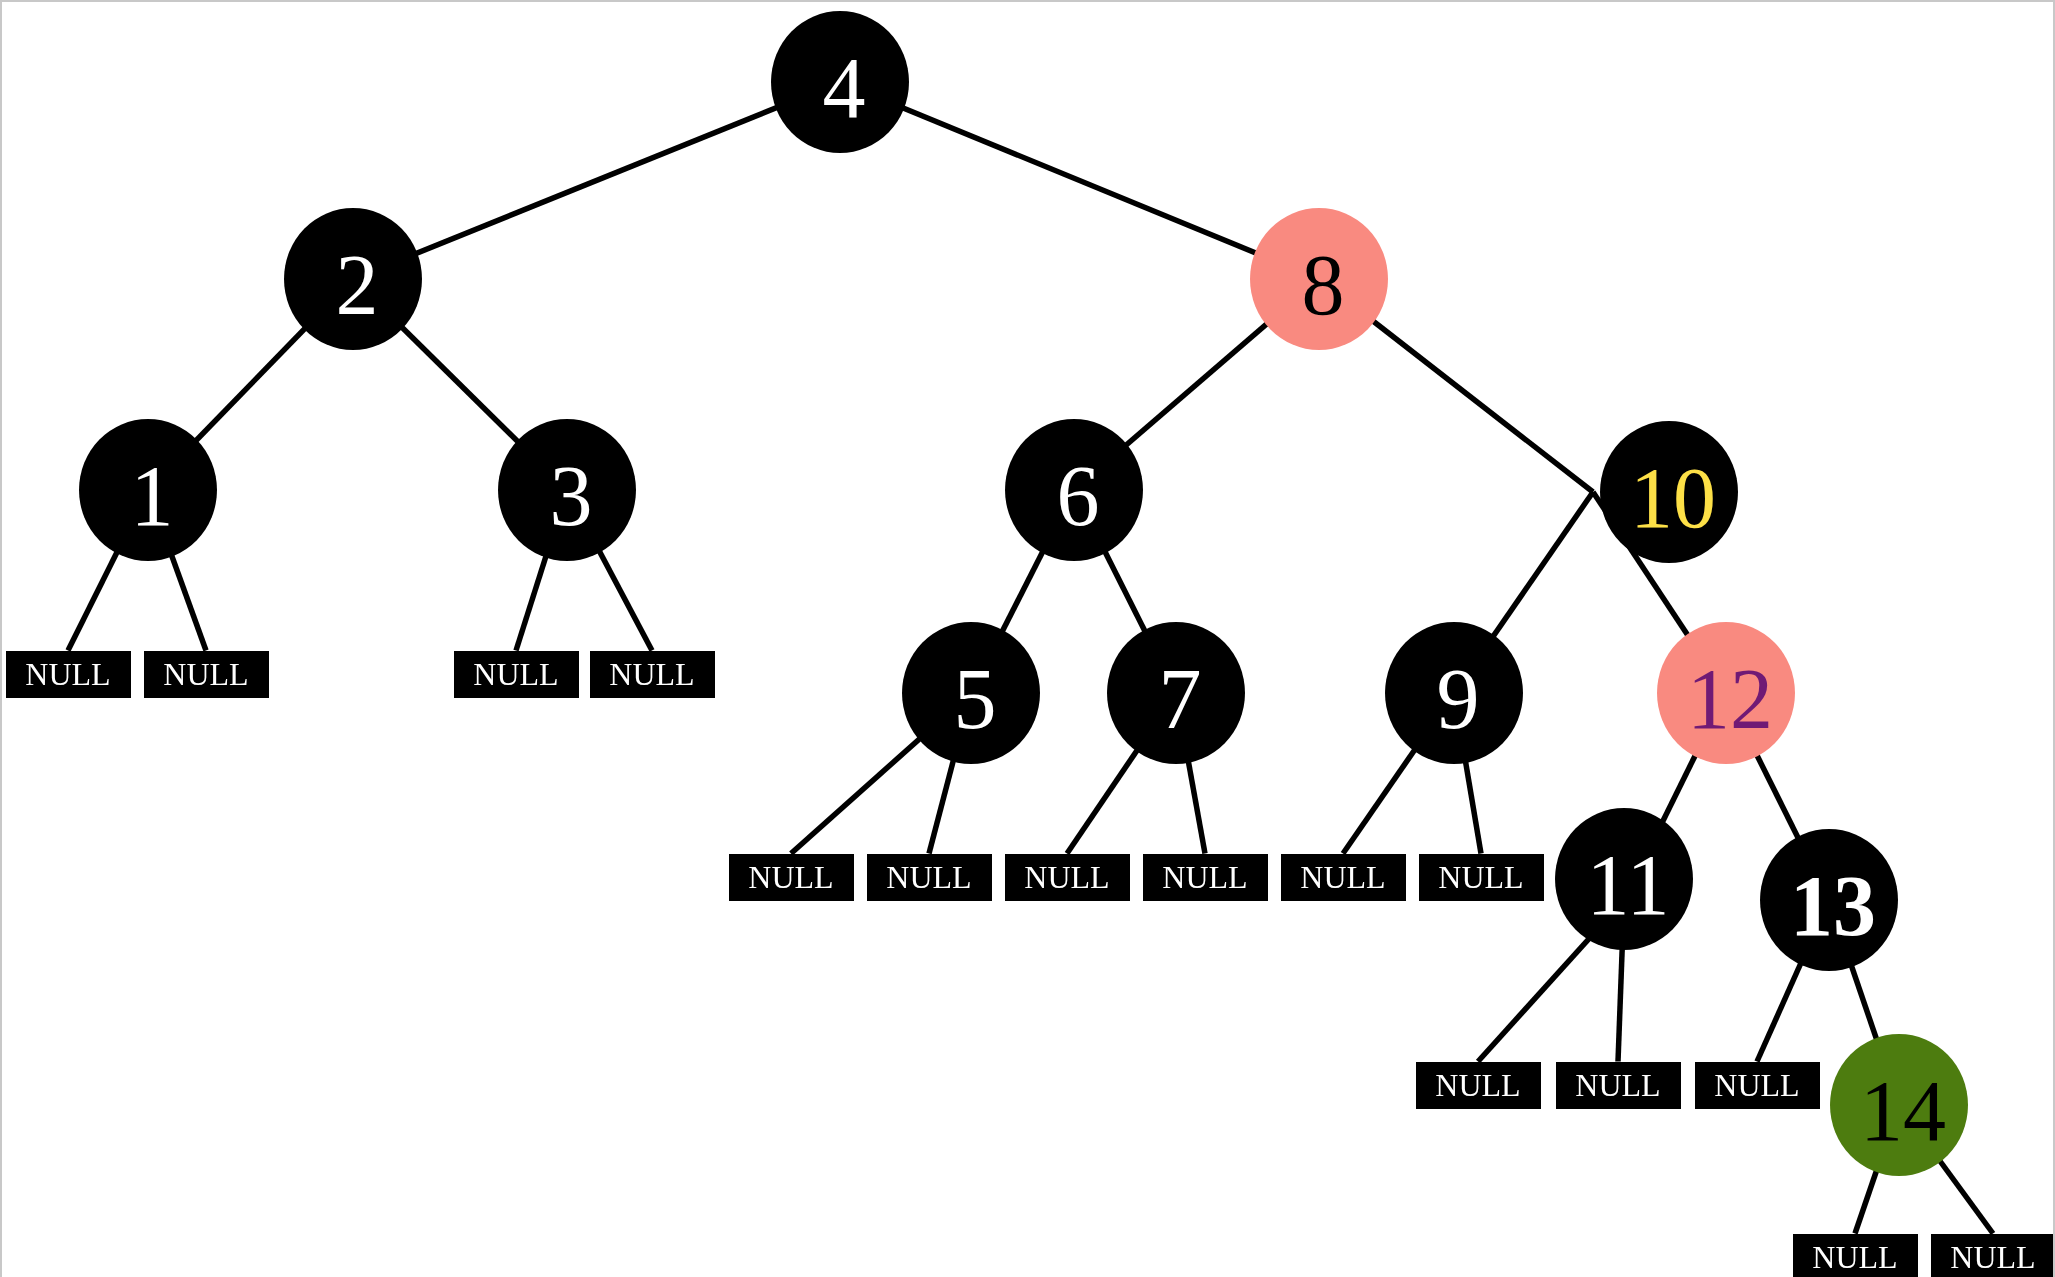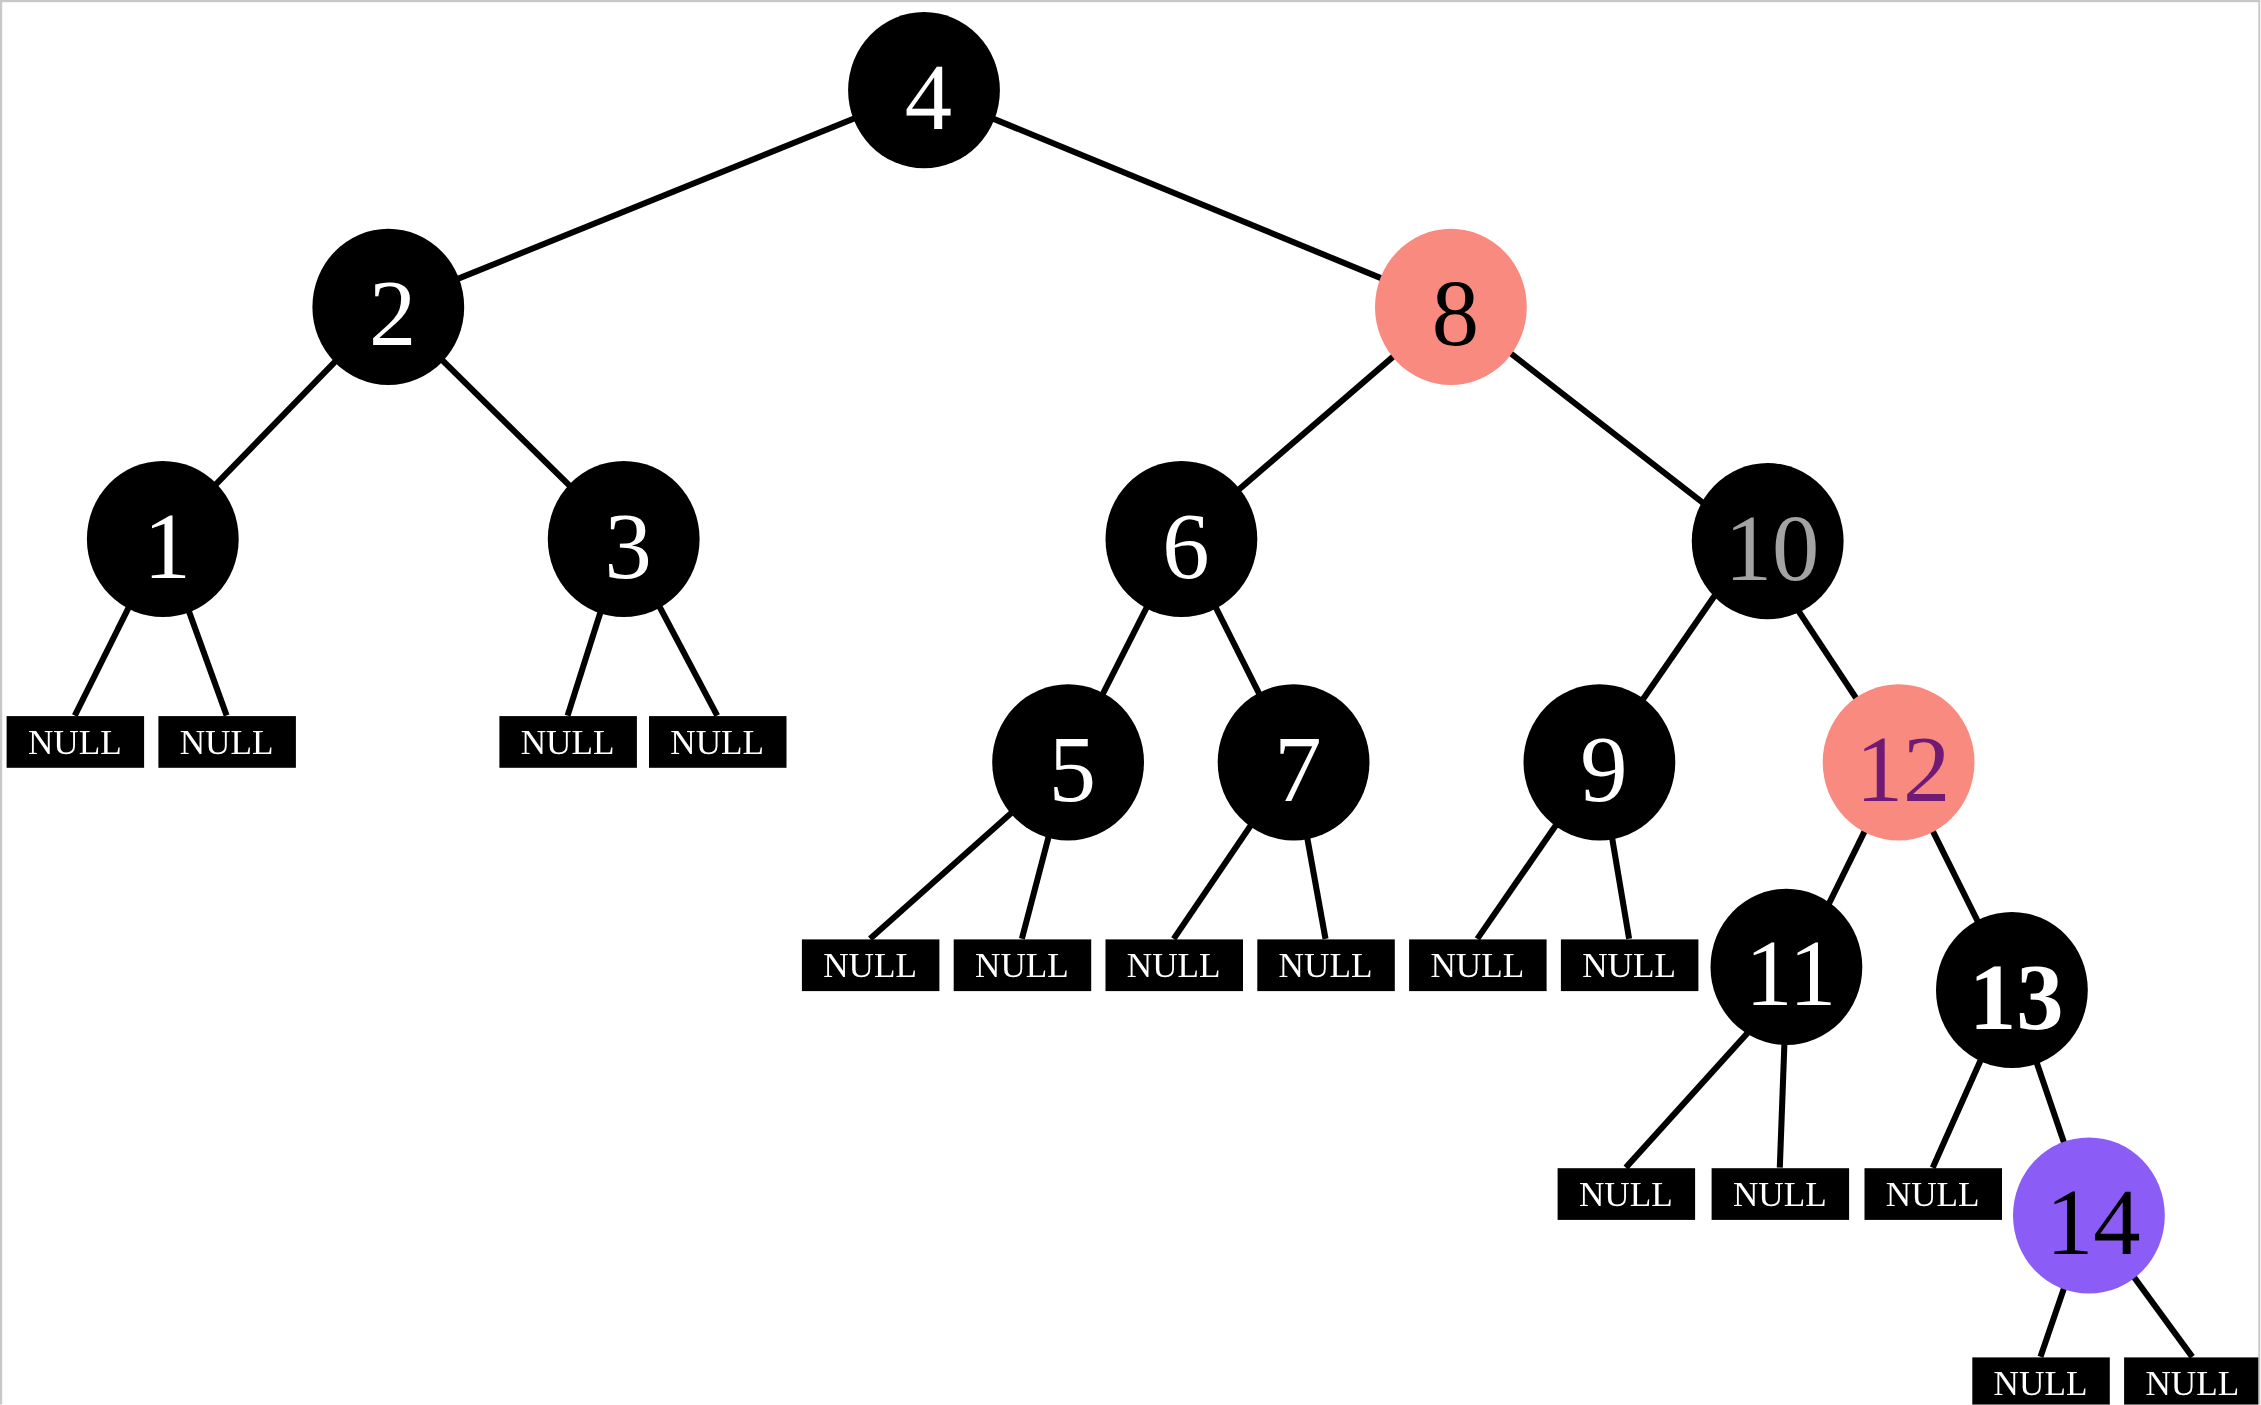--- a/index.html
+++ b/index.html
@@ -93,42 +93,42 @@
       </div>
       <div class="tree-node" style="left: 77px; top: 417px; background: rgb(0, 0, 0); color: rgb(255, 255, 255);">
         <span class="lbl">1</span>
       </div>
       <div class="tree-node" style="left: 496px; top: 417px; background: rgb(0, 0, 0); color: rgb(255, 255, 255);">
         <span class="lbl">3</span>
       </div>
       <div class="tree-node" style="left: 1003px; top: 417px; background: rgb(0, 0, 0); color: rgb(255, 255, 255);">
         <span class="lbl">6</span>
       </div>
-      <div class="tree-node" style="left: 1536px; top: 419px; background: rgb(0, 0, 0); color: #a3a3a3;">
+      <div class="tree-node" style="left: 1598px; top: 419px; background: rgb(0, 0, 0); color: #fde047;">
         <span class="lbl">10</span>
       </div>
       <div class="tree-node" style="left: 900px; top: 620px; background: rgb(0, 0, 0); color: rgb(255, 255, 255);">
         <span class="lbl">5</span>
       </div>
       <div class="tree-node" style="left: 1105px; top: 620px; background: rgb(0, 0, 0); color: rgb(255, 255, 255);">
         <span class="lbl">7</span>
       </div>
       <div class="tree-node" style="left: 1383px; top: 620px; background: rgb(0, 0, 0); color: rgb(255, 255, 255);">
         <span class="lbl">9</span>
       </div>
       <div class="tree-node" style="left: 1655px; top: 620px; background: rgb(249, 138, 128); color: #701a75;">
         <span class="lbl">12</span>
       </div>
       <div class="tree-node" style="left: 1553px; top: 806px; background: rgb(0, 0, 0); color: rgb(255, 255, 255);">
         <span class="lbl">11</span>
       </div>
       <div class="tree-node" style="left: 1758px; top: 827px; background: rgb(0, 0, 0); color: rgb(255, 255, 255); font-weight: bold;">
         <span class="lbl">13</span>
       </div>
-      <div class="tree-node" style="left: 1828px; top: 1032px; background: #8b5cf6; color: rgb(0, 0, 0);">
+      <div class="tree-node" style="left: 1828px; top: 1032px; background: #4d7c0f; color: rgb(0, 0, 0);">
         <span class="lbl">14</span>
       </div>
       <div class="null-box" style="left: 3.5px; top: 648.5px; background: rgb(0, 0, 0); color: rgb(255, 255, 255);">NULL</div>
       <div class="null-box" style="left: 141.5px; top: 648.5px; background: rgb(0, 0, 0); color: rgb(255, 255, 255);">NULL</div>
       <div class="null-box" style="left: 451.5px; top: 648.5px; background: rgb(0, 0, 0); color: rgb(255, 255, 255);">NULL</div>
       <div class="null-box" style="left: 587.5px; top: 648.5px; background: rgb(0, 0, 0); color: rgb(255, 255, 255);">NULL</div>
       <div class="null-box" style="left: 726.5px; top: 851.5px; background: rgb(0, 0, 0); color: rgb(255, 255, 255);">NULL</div>
       <div class="null-box" style="left: 864.5px; top: 851.5px; background: rgb(0, 0, 0); color: rgb(255, 255, 255);">NULL</div>
       <div class="null-box" style="left: 1002.5px; top: 851.5px; background: rgb(0, 0, 0); color: rgb(255, 255, 255);">NULL</div>
       <div class="null-box" style="left: 1140.5px; top: 851.5px; background: rgb(0, 0, 0); color: rgb(255, 255, 255);">NULL</div>

